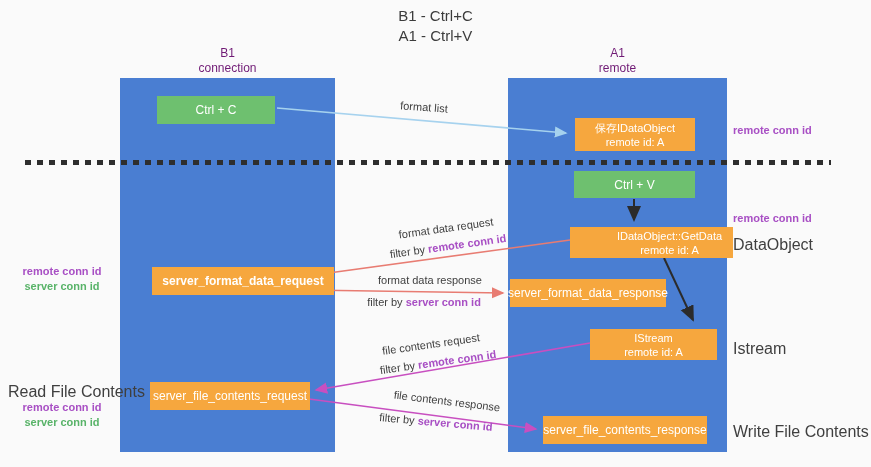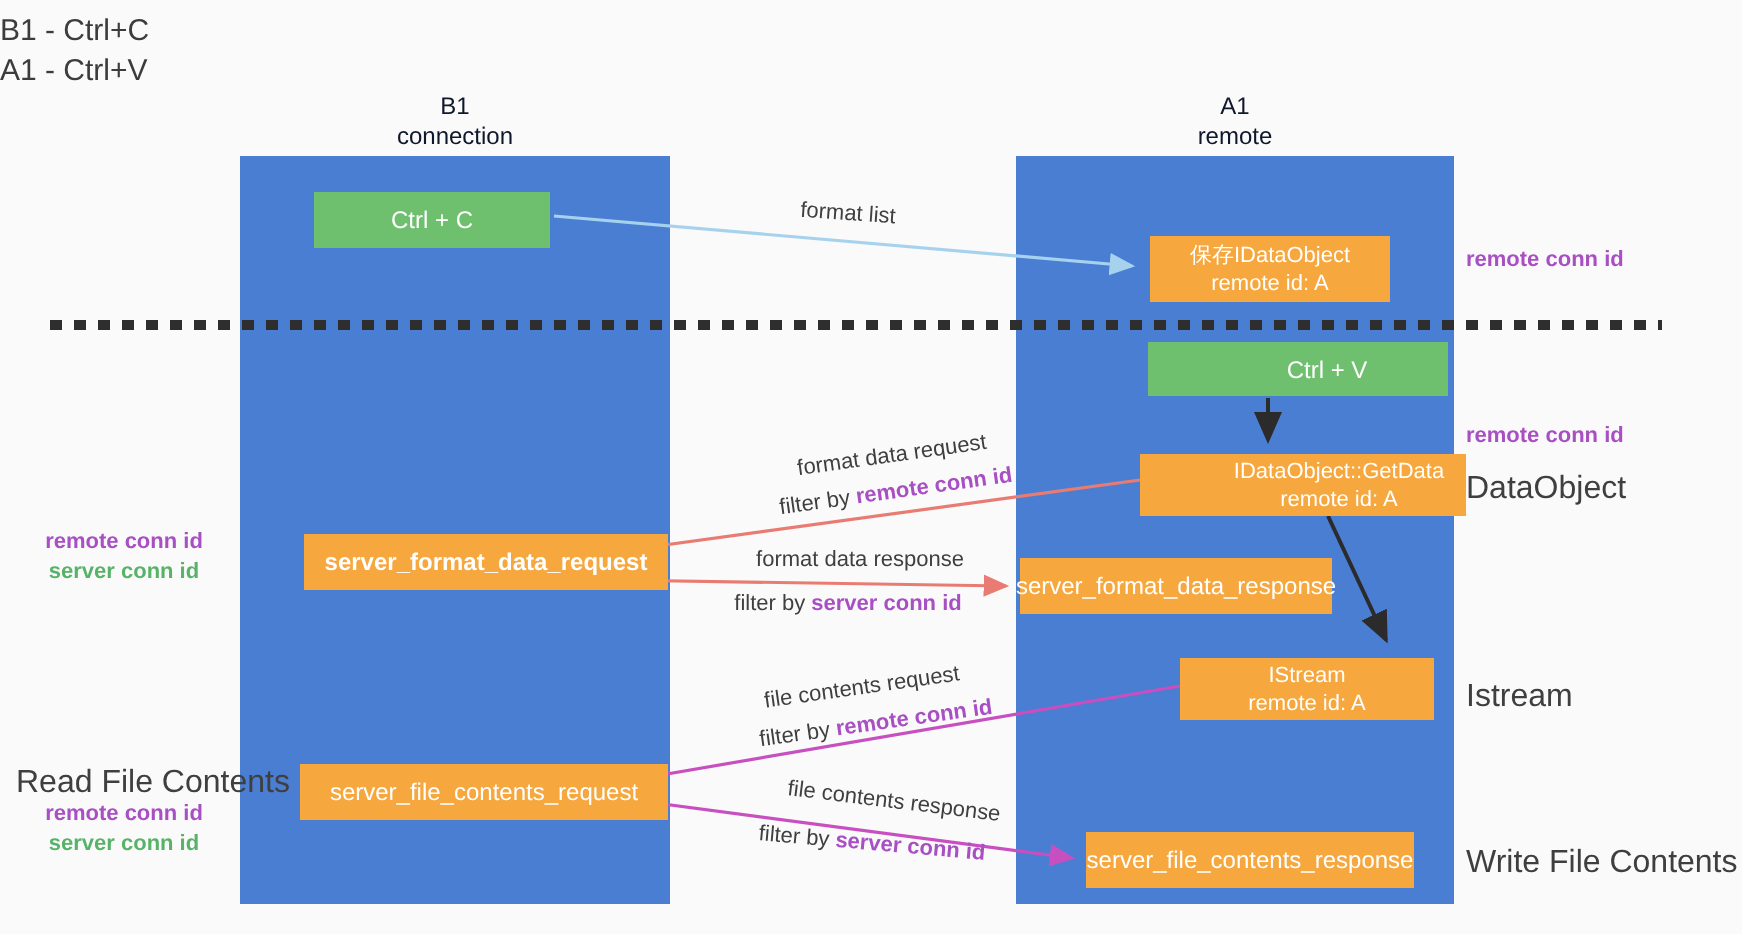--- a/index.html
+++ b/index.html
@@ -1,20 +1,20 @@
 <!DOCTYPE html>
 <html><head>
 <meta charset="utf-8">
 <style>
   html,body{margin:0;padding:0;}
   .canvas{position:relative;width:871px;height:467px;background:#fafafa;
     font-family:"Liberation Sans",sans-serif;overflow:hidden;}
   .abs{position:absolute;}
-  .title{left:0;right:0;top:6px;color:#3c3c3c;font-size:15px;line-height:20px;}
-  .hdr{text-align:center;color:#0f172a;font-size:12px;line-height:15px;}
+  .title{left:0;right:0;top:6px;text-align:center;color:#3c3c3c;font-size:15px;line-height:20px;}
+  .hdr{text-align:center;color:#701a75;font-size:12px;line-height:15px;}
   .lane{background:#4a7ed2;}
   .node{display:flex;flex-direction:column;align-items:center;justify-content:center;
     color:#fff;text-align:center;font-size:12px;line-height:14px;}
   .node.orange{background:#f6a73e;}
   .node.green{background:#6ec06f;}
   .node.small{font-size:11px;text-align:right;}
   .mid{font-size:11px;color:#3f3f3f;text-align:center;white-space:nowrap;}
   .purple{color:#a84fc4;font-weight:bold;}
   .greent{color:#58b368;font-weight:bold;}
   .note{font-size:16px;color:#3f3f3f;white-space:nowrap;}
@@ -73,21 +73,21 @@
 
   <div class="abs node green" style="left:157px;top:96px;width:118px;height:28px;">
     <span>Ctrl + C</span>
   </div>
 
   <div class="abs node orange small" style="left:575px;top:118px;width:120px;height:33px;">
     <span>保存IDataObject</span>
     <span>remote id: A</span>
   </div>
 
-  <div class="abs node green" style="left:574px;top:171px;width:121px;height:27px;padding-left:29px;">
+  <div class="abs node green" style="left:574px;top:171px;width:121px;height:27px;">
     <span>Ctrl + V</span>
   </div>
 
   <div class="abs node orange small" style="left:570px;top:227px;width:127px;height:31px;padding-left:36px;">
     <span>IDataObject::GetData</span>
     <span>remote id: A</span>
   </div>
 
   <div class="abs node orange" style="left:152px;top:267px;width:182px;height:28px;font-weight:bold;">
     <span>server_format_data_request</span>
@@ -95,21 +95,21 @@
 
   <div class="abs node orange" style="left:510px;top:279px;width:156px;height:28px;">
     <span>server_format_data_response</span>
   </div>
 
   <div class="abs node orange small" style="left:590px;top:329px;width:127px;height:31px;">
     <span>IStream</span>
     <span>remote id: A</span>
   </div>
 
-  <div class="abs node orange" style="left:150px;top:382px;width:184px;height:28px;">
+  <div class="abs node orange" style="left:150px;top:382px;width:160px;height:28px;">
     <span>server_file_contents_request</span>
   </div>
 
   <div class="abs node orange" style="left:543px;top:416px;width:164px;height:28px;">
     <span>server_file_contents_response</span>
   </div>
 
   <div class="abs mid" style="left:354px;top:101px;width:140px;transform:rotate(4deg);">
     <span>format list</span>
   </div>

